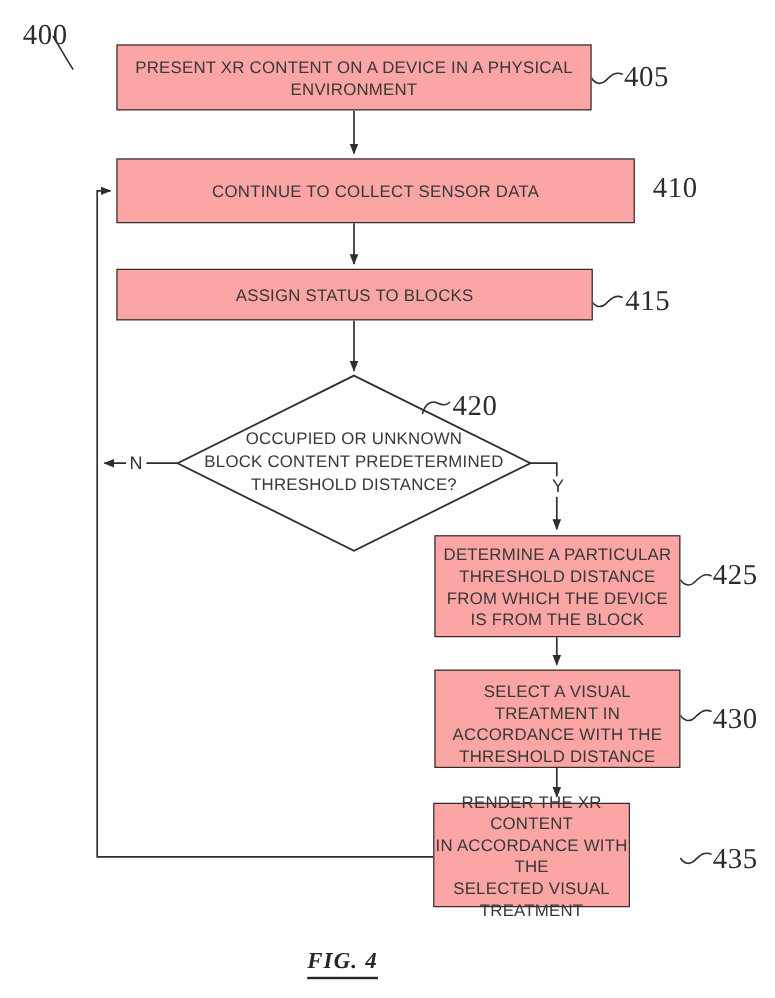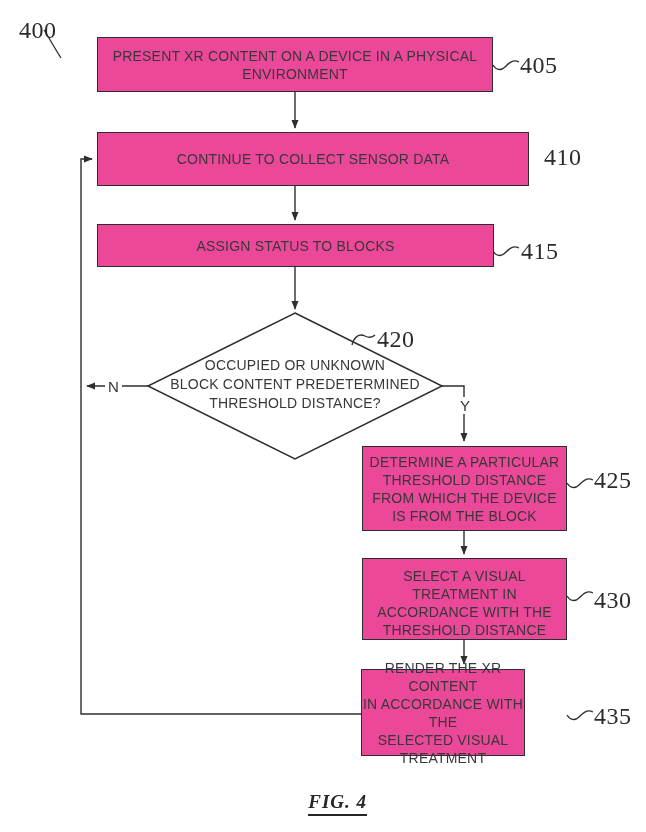--- a/index.html
+++ b/index.html
@@ -19,21 +19,21 @@
   .wires {
     position: absolute;
     left: 0;
     top: 0;
     width: 646px;
     height: 832px;
   }
   .pbox {
     position: absolute;
     border: 1.7px solid #2e2e2e;
-    background: #ec4899;
+    background: #fca5a5;
     display: flex;
     align-items: center;
     justify-content: center;
     text-align: center;
     box-sizing: border-box;
   }
   .pbox .step-text {
     font-size: 14px;
     line-height: 18px;
     letter-spacing: 0.2px;
@@ -61,24 +61,24 @@
   .branch {
     position: absolute;
     font-size: 15px;
     line-height: 1;
     background: #ffffff;
     padding: 1px 3px;
     color: #333333;
   }
   .fig-caption {
     position: absolute;
-    left: 243px;
+    left: 256px;
     top: 791px;
     width: 124px;
-    text-align: right;
+    text-align: left;
   }
   .fig-caption .cap-inner {
     display: inline-block;
     font-family: "Liberation Serif", serif;
     font-style: italic;
     font-weight: bold;
     font-size: 19px;
     letter-spacing: 1px;
     color: #262626;
     border-bottom: 2px solid #262626;

